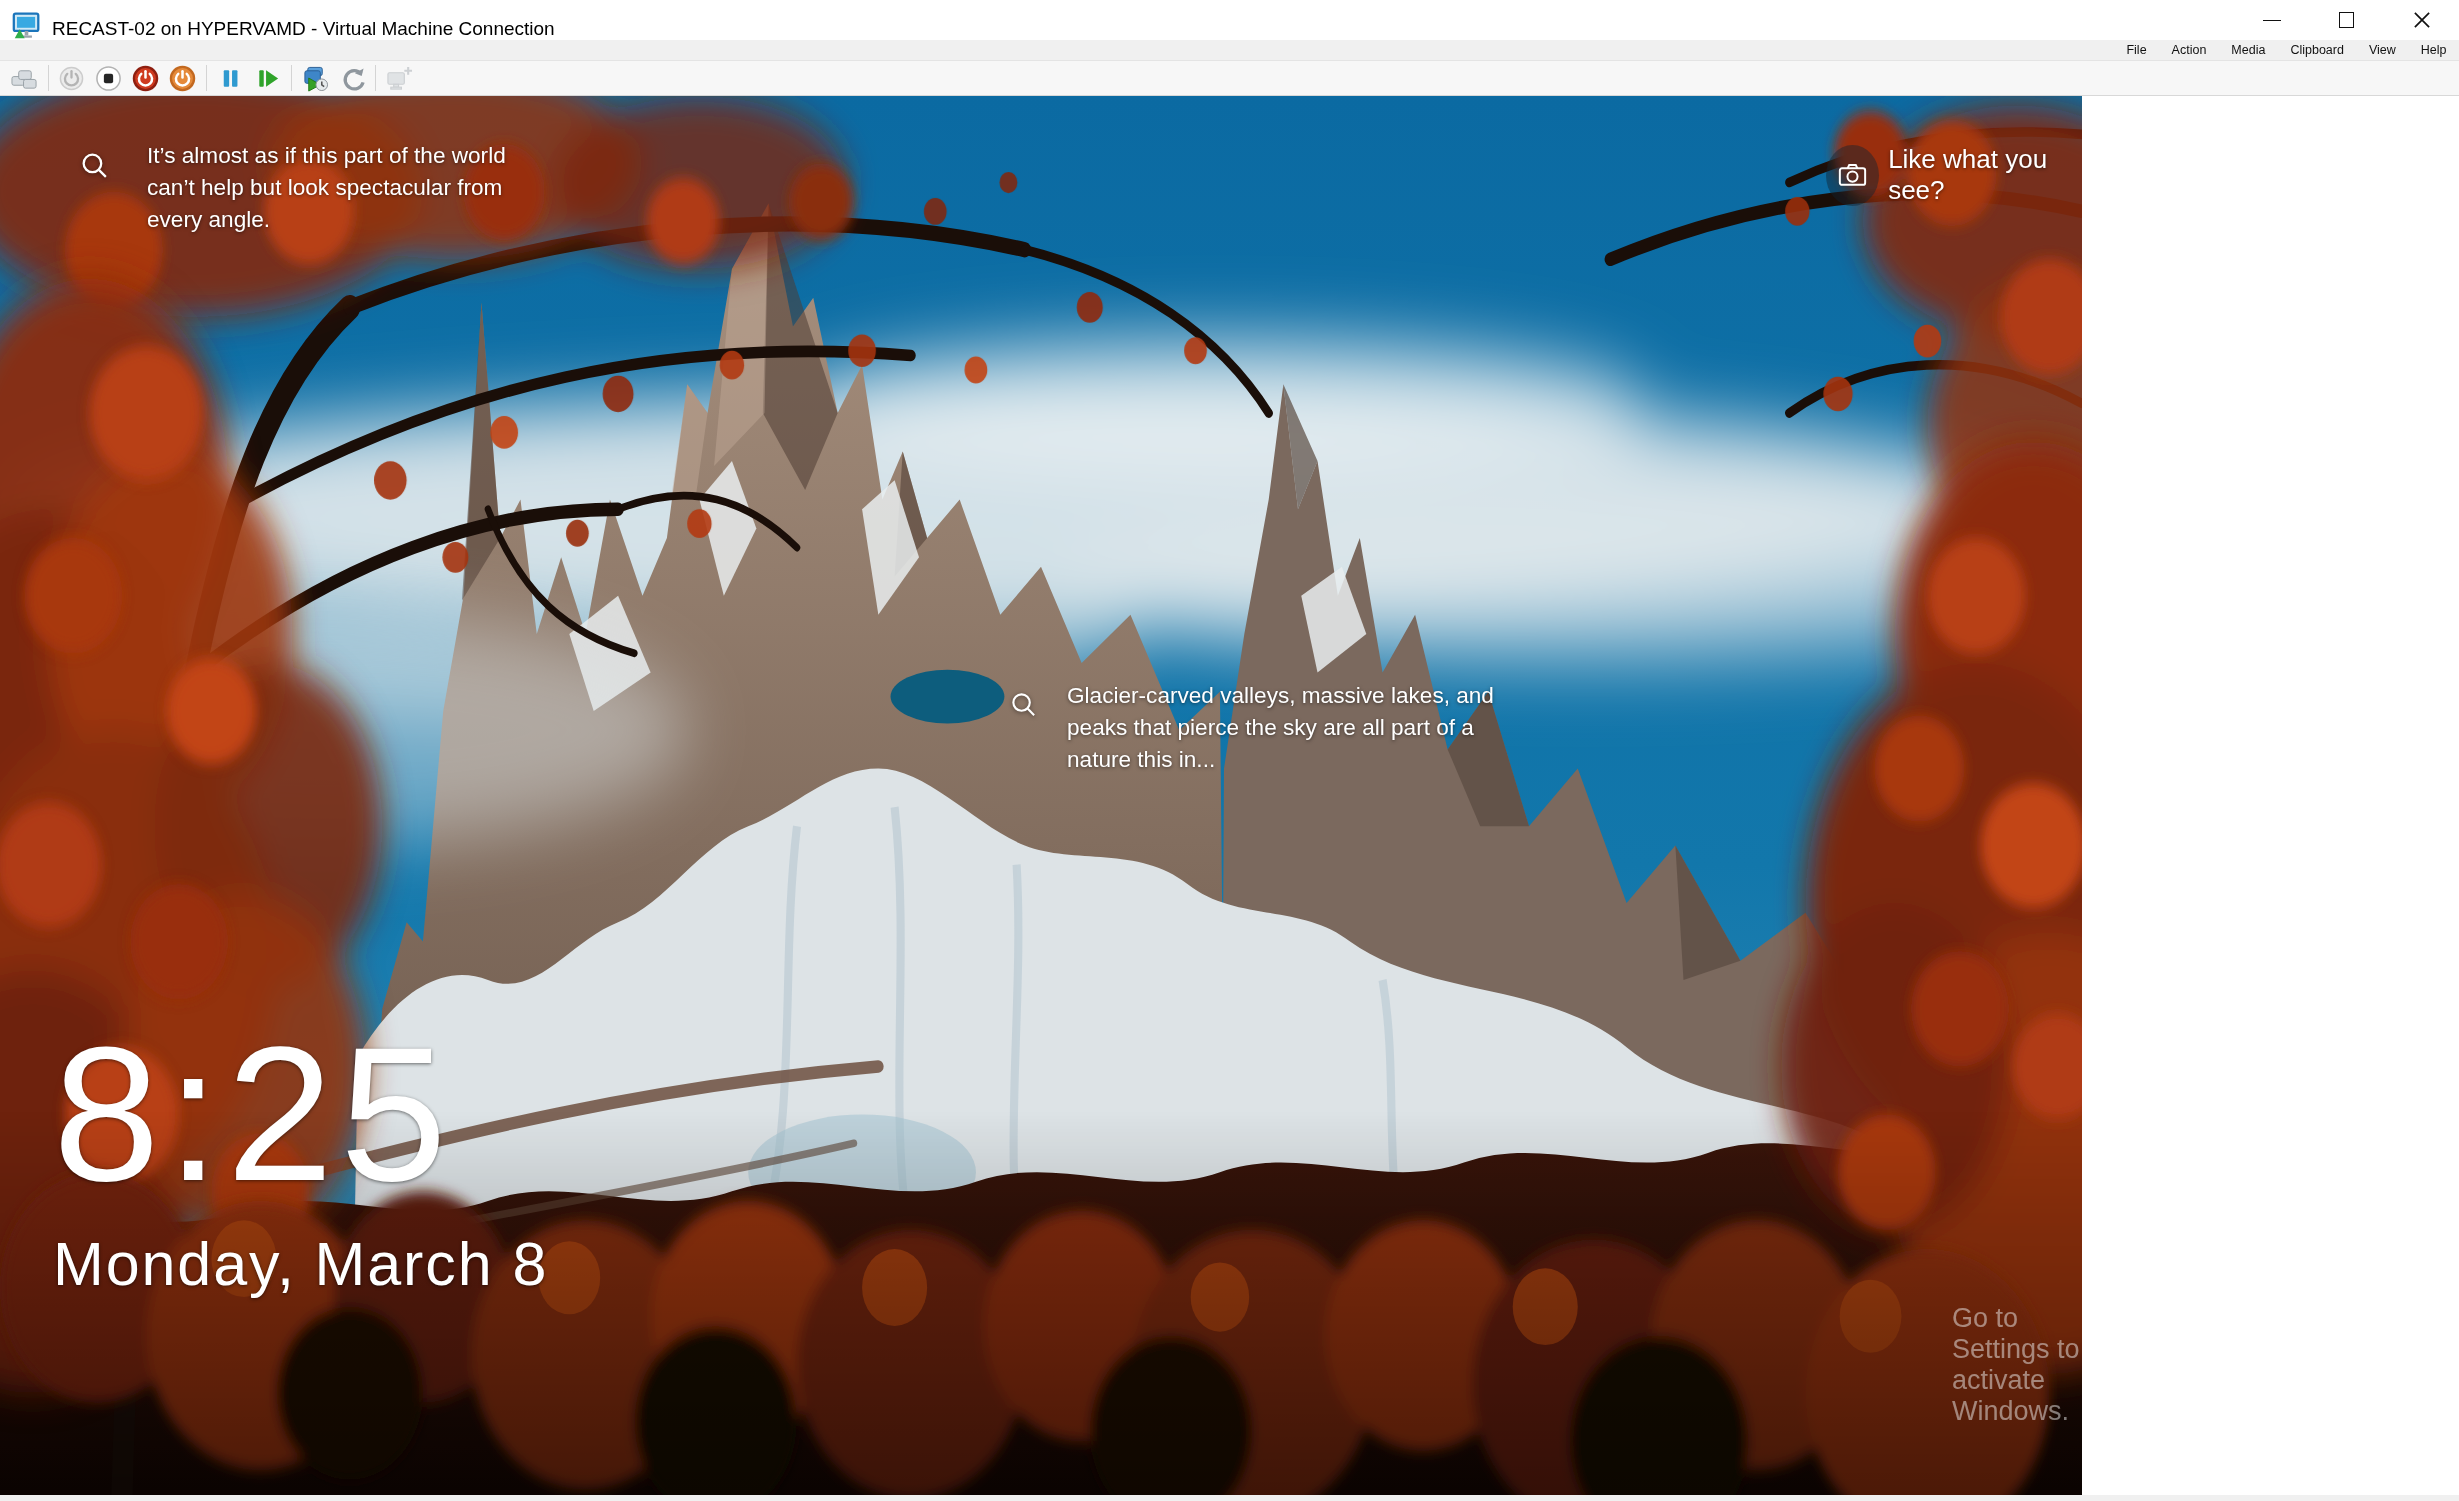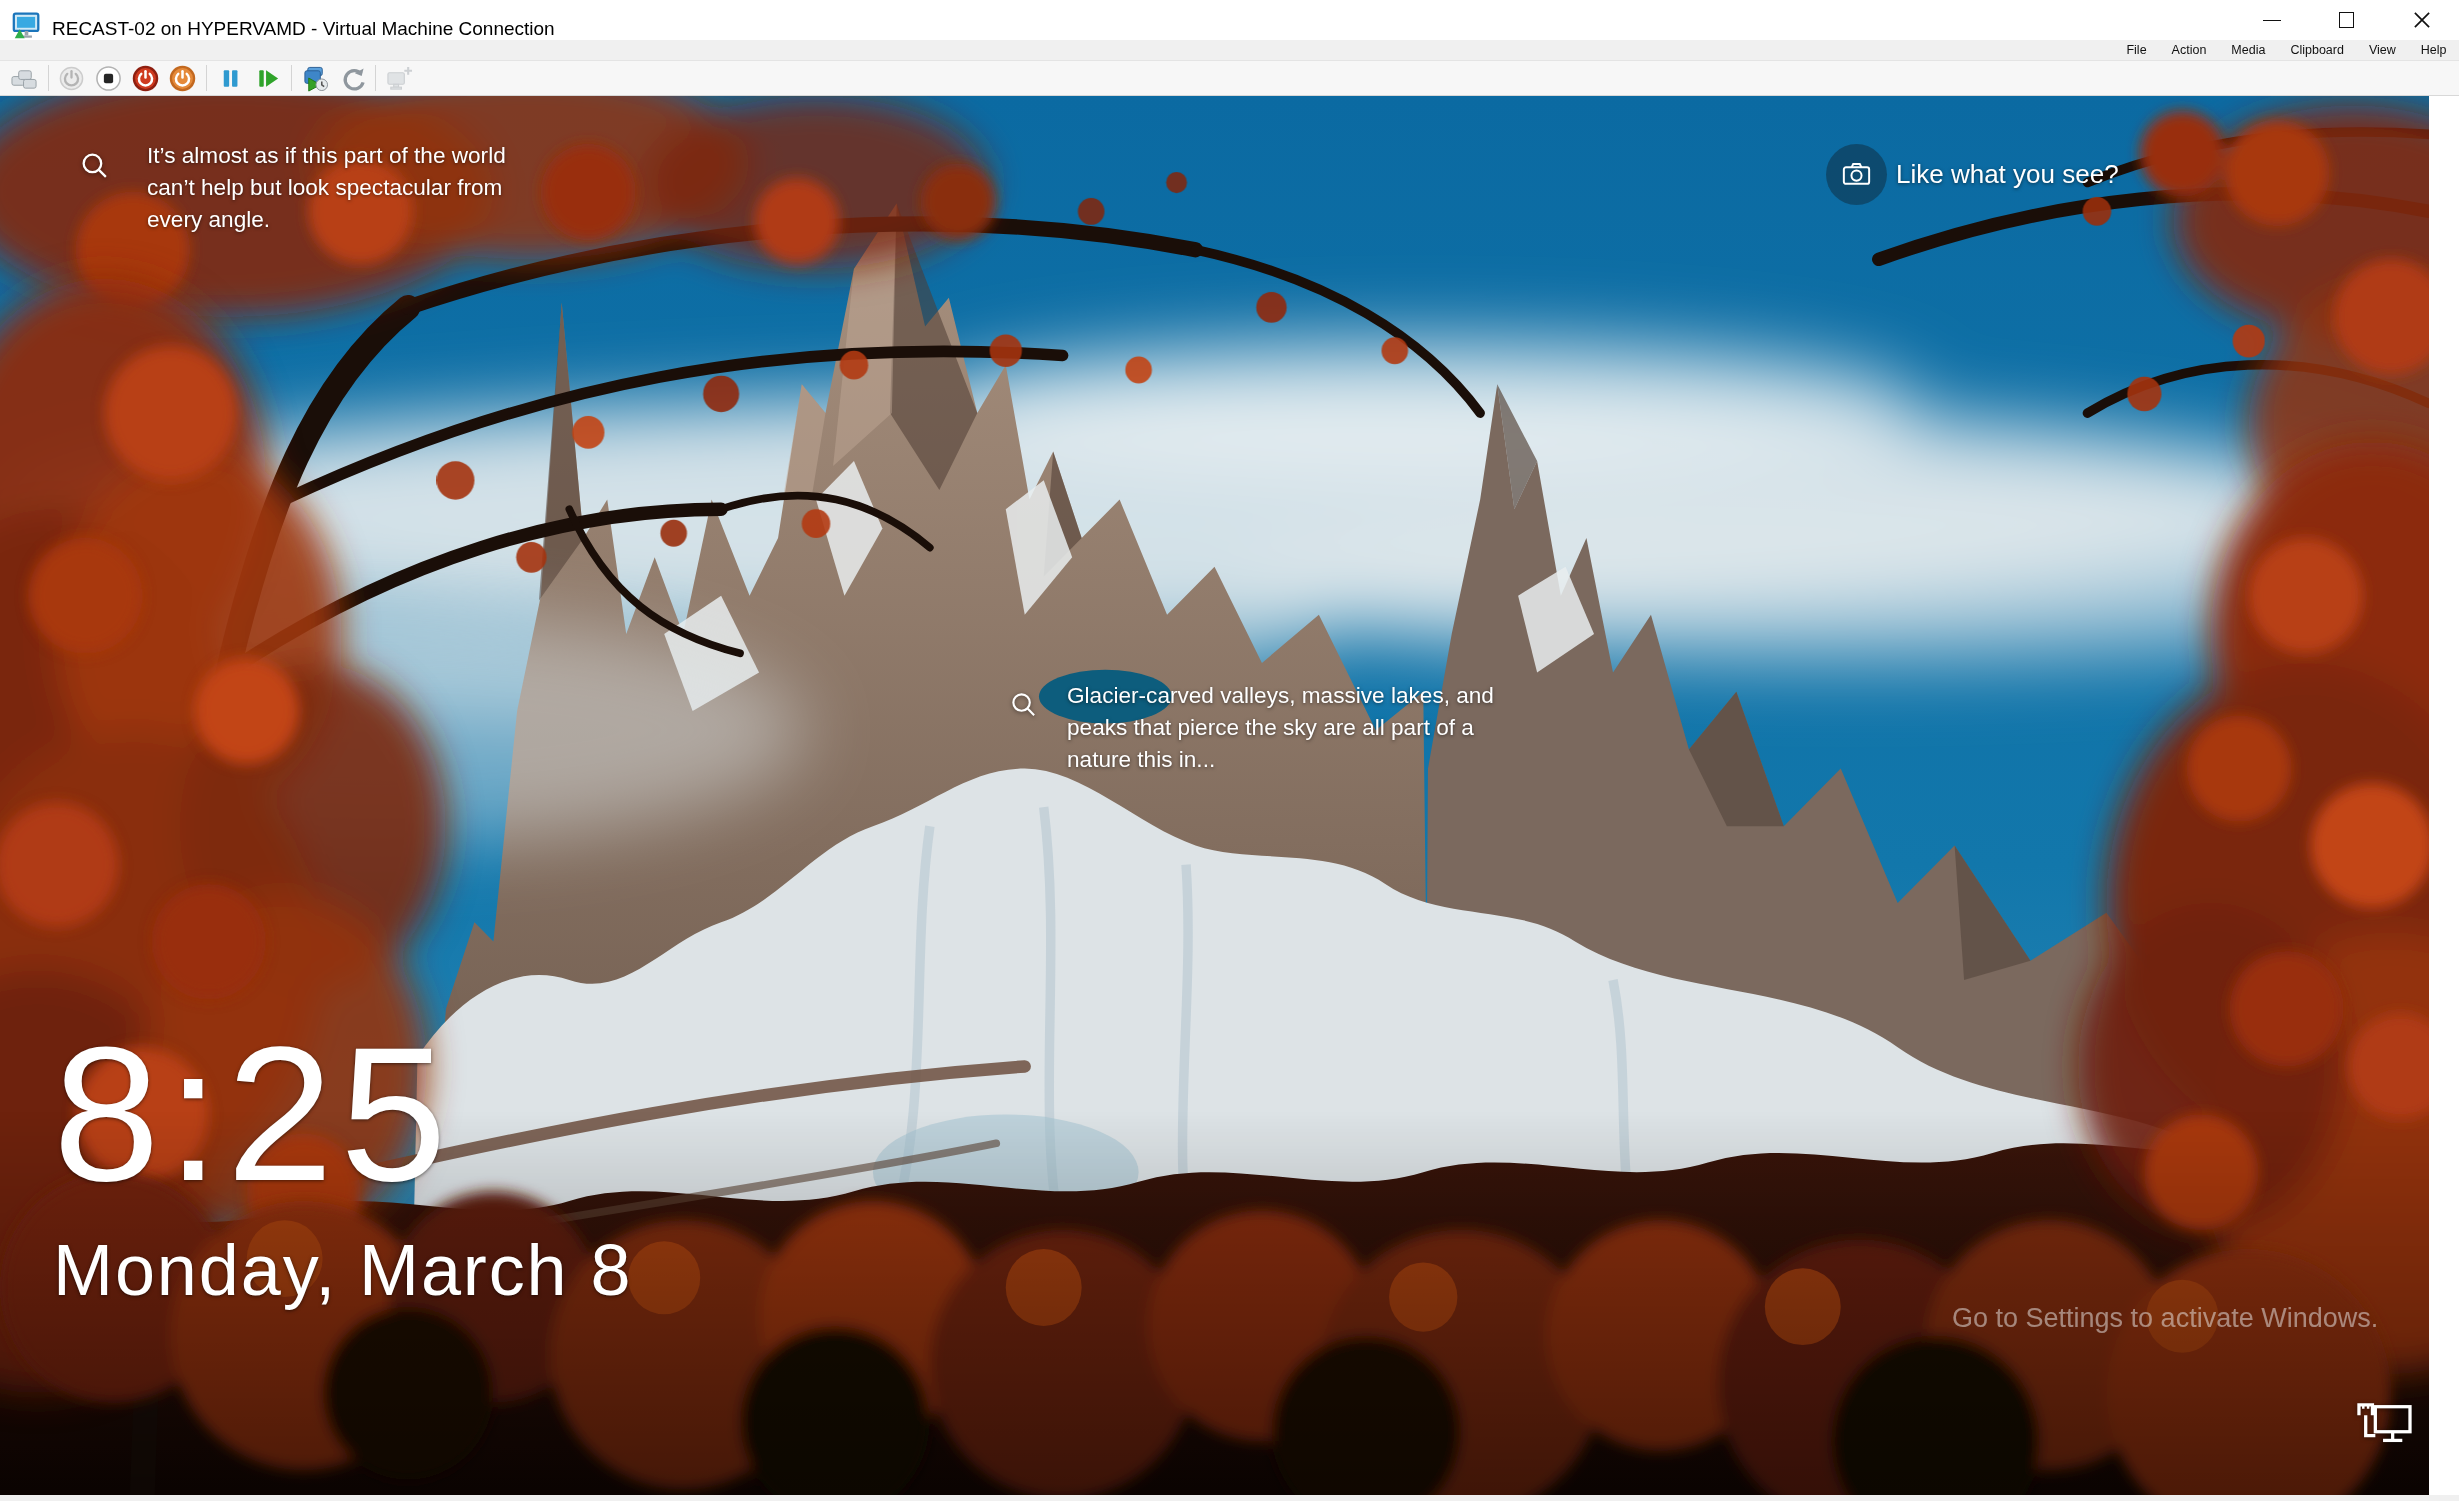--- a/index.html
+++ b/index.html
@@ -18,40 +18,40 @@
   
   .menubar { height:21px; background:#f0f0f0; border-bottom:1px solid #e4e4e4; display:flex; align-items:center; padding-left:5.8px;justify-content:flex-end; }
   .menu-item { font-size:12.5px; color:#111; padding:1.9px 12.5px; cursor:default; }
 
   
   .toolbar { height:35px; background:#f7f7f7; border-bottom:1px solid #d8d8d8; display:flex; align-items:center; padding-left:5.8px; }
   .tool-btn { width:37px; height:30px; display:flex; align-items:center; justify-content:center; border:none; background:transparent; cursor:pointer; }
   .tb-sep { width:1px; height:26px; background:#d4d4d4; margin:0 4.8px; }
 
   
-  .vm-display { position:relative; width:2429px; height:1399px; background:#0e6fa6; overflow:hidden; cursor:default; }
+  .vm-display { position:relative; width:2082px; height:1399px; background:#0e6fa6; overflow:hidden; cursor:default; }
   .scene { position:absolute; left:0; top:0; width:100%; height:100%; }
 
   .overlay-text { color:#fff; text-shadow:0 1px 3.8px rgba(0,0,0,.55); }
 
   .hint { position:absolute; display:flex; }
   .hint-top { left:79px; top:44px; }
   .hint-mid { left:1009px; top:584px; }
   .mag-wrap { margin-top:9.6px; filter:drop-shadow(0 1px 1.9px rgba(0,0,0,.5)); }
   .hint-lines { margin-left:37px; font-size:22.6px; line-height:32px; }
   .hint-mid .hint-lines { margin-left:29px; }
   .hint-lines span { display:block; }
 
   .camera-prompt { position:absolute; left:1826px; top:48px; display:flex; align-items:center; }
   .cam-circle { width:61px; height:61px; border-radius:50%; background:rgba(15,35,48,.45); display:flex; align-items:center; justify-content:center; }
   .cam-label { margin-left:9px; font-size:26px; }
 
   .clock { position:absolute; left:53px; top:924px; }
   .time { font-size:192px; font-weight:400; line-height:.98; letter-spacing:6.7px; }
-  .date { font-size:72px; font-weight:300; margin-top:21px; letter-spacing:1.9px; }
+  .date { font-size:61px; font-weight:300; margin-top:21px; letter-spacing:1.9px; }
 
   .activation { position:absolute; left:1952px; top:1197px; text-shadow:none; }
   .act-title { font-size:38px; color:rgba(238,238,238,.55); }
   .act-sub { font-size:27px; margin-top:9.6px; color:rgba(238,238,238,.5); }
 
   .net-icon { position:absolute; left:2354px; top:1303px; filter:drop-shadow(0 1px 1.9px rgba(0,0,0,.5)); cursor:pointer; }
 
   .bottom-strip { height:6.7px; background:#f0f0f0; }
 </style>
 </head>

